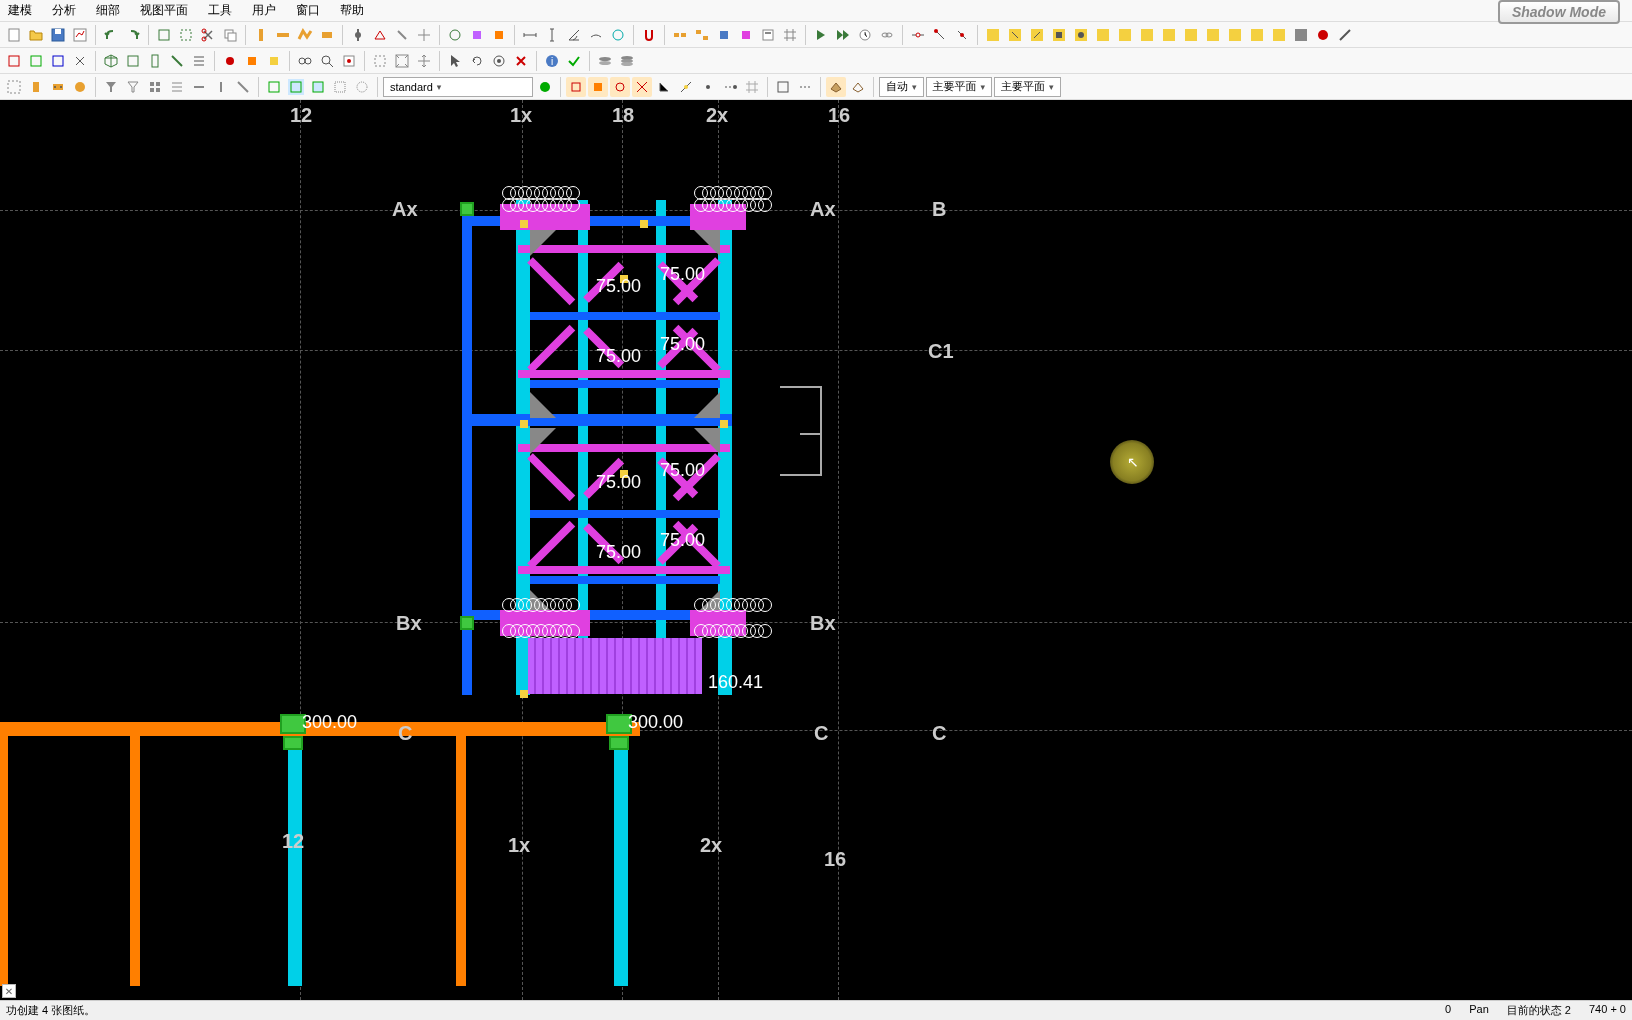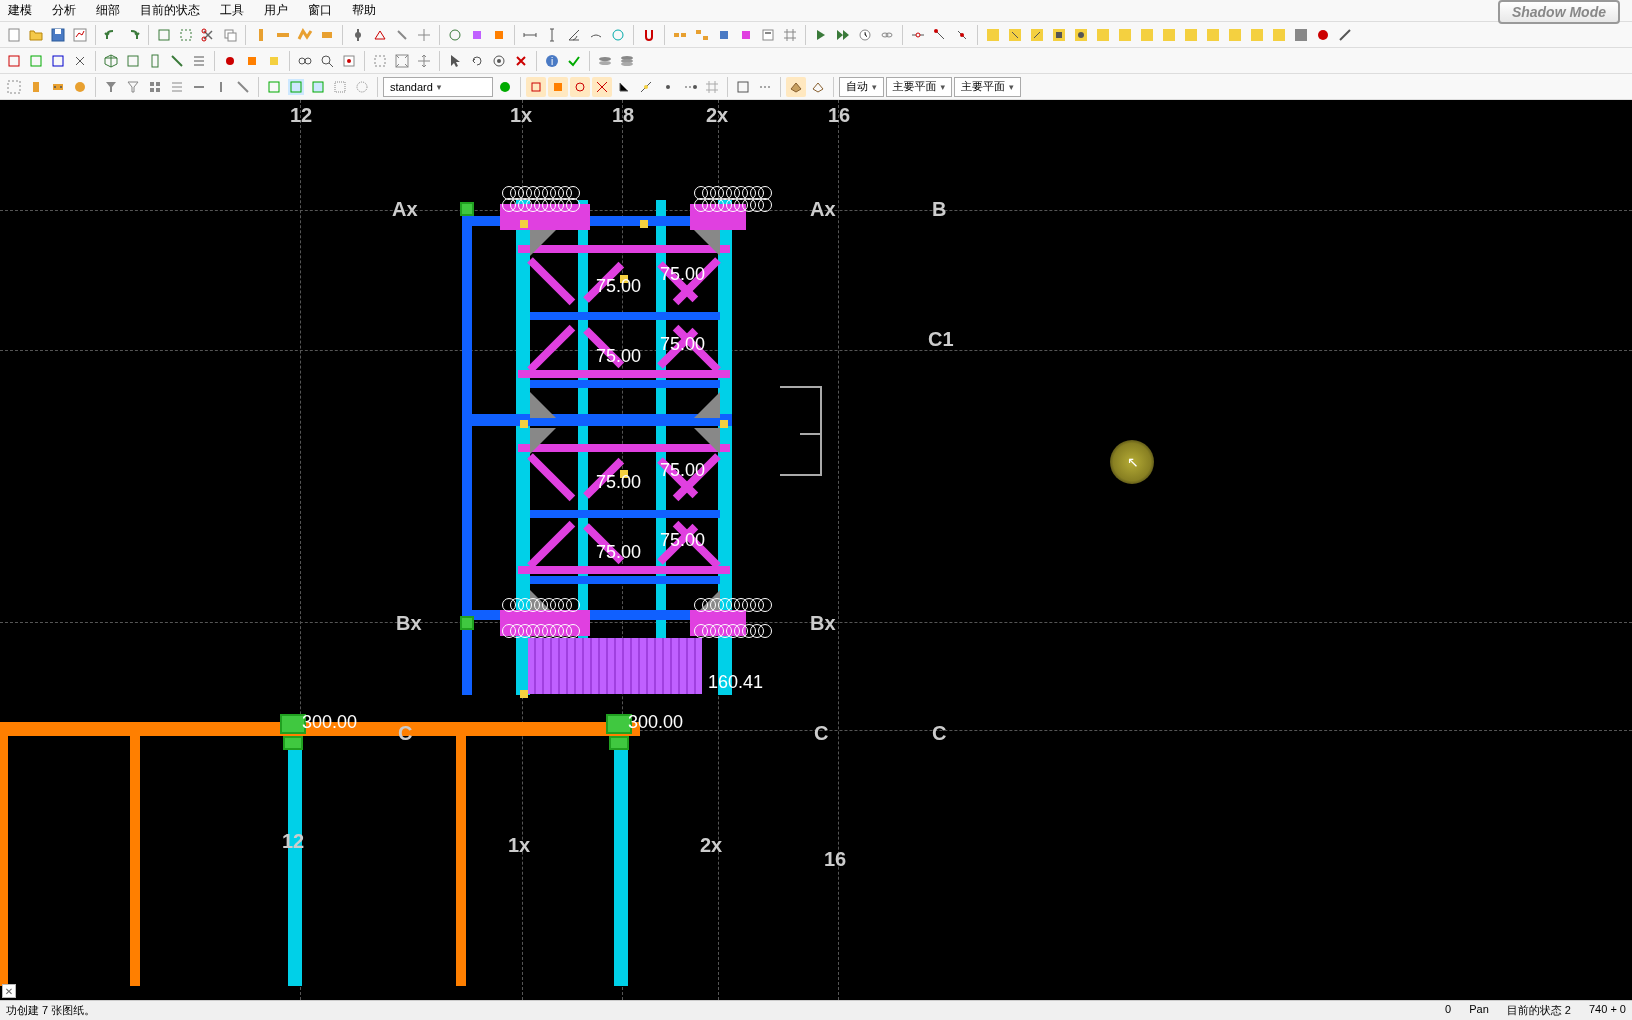--- a/index.html
+++ b/index.html
@@ -190,21 +190,21 @@
       border-left: none;
     }
   </style>
 </head>
 <body>
 
 <div class="menubar">
   <span>建模</span>
   <span>分析</span>
   <span>细部</span>
-  <span>目前的状态</span>
+  <span>视图平面</span>
   <span>工具</span>
   <span>用户</span>
   <span>窗口</span>
   <span>帮助</span>
 </div>
 
 <button class="shadow-mode-btn">Shadow Mode</button>
 
 <div class="toolbar">
   <span class="tb-icon">
@@ -758,21 +758,21 @@
       <svg width="16" height="16">
         <rect x="3" y="3" width="10" height="10" fill="none" stroke="#888" stroke-dasharray="1"></rect>
       </svg>
     </span>
   <span class="tb-icon">
       <svg width="16" height="16">
         <circle cx="8" cy="8" r="5" fill="none" stroke="#888" stroke-dasharray="1"></circle>
       </svg>
     </span>
   <span class="tb-sep"></span>
-  <span class="tb-dropdown" style="width:110px">
+  <span class="tb-dropdown" style="width:150px">
       <span>standard</span>
     </span>
   <span class="tb-icon">
       <svg width="16" height="16">
         <circle cx="8" cy="8" r="5" fill="#0a0"></circle>
       </svg>
     </span>
   <span class="tb-sep"></span>
   <span class="tb-icon" style="background:#ffe8c0">
       <svg width="16" height="16">
@@ -1048,21 +1048,21 @@
     <div class="grid-label" style="left: 612px; top: 4px;">18</div>
     <div class="grid-label" style="left: 706px; top: 4px;">2x</div>
     <div class="grid-label" style="left: 828px; top: 4px;">16</div>
     <div class="grid-label" style="left: 508px; top: 734px;">1x</div>
     <div class="grid-label" style="left: 700px; top: 734px;">2x</div>
     <div class="grid-label" style="left: 824px; top: 748px;">16</div>
     <div class="grid-label" style="left: 282px; top: 730px;">12</div>
     <div class="grid-label" style="left: 392px; top: 98px;">Ax</div>
     <div class="grid-label" style="left: 810px; top: 98px;">Ax</div>
     <div class="grid-label" style="left: 932px; top: 98px;">B</div>
-    <div class="grid-label" style="left: 928px; top: 228px;">C1</div>
+    <div class="grid-label" style="left: 928px; top: 240px;">C1</div>
     <div class="grid-label" style="left: 396px; top: 512px;">Bx</div>
     <div class="grid-label" style="left: 810px; top: 512px;">Bx</div>
     <div class="grid-label" style="left: 398px; top: 622px;">C</div>
     <div class="grid-label" style="left: 814px; top: 622px;">C</div>
     <div class="grid-label" style="left: 932px; top: 622px;">C</div>
     <div class="dim-label" style="left: 660px; top: 164px;">75.00</div>
     <div class="dim-label" style="left: 596px; top: 176px;">75.00</div>
     <div class="dim-label" style="left: 660px; top: 234px;">75.00</div>
     <div class="dim-label" style="left: 596px; top: 246px;">75.00</div>
     <div class="dim-label" style="left: 660px; top: 360px;">75.00</div>
@@ -1070,20 +1070,20 @@
     <div class="dim-label" style="left: 660px; top: 430px;">75.00</div>
     <div class="dim-label" style="left: 596px; top: 442px;">75.00</div>
     <div class="dim-label" style="left: 708px; top: 572px;">160.41</div>
     <div class="dim-label" style="left: 302px; top: 612px;">300.00</div>
     <div class="dim-label" style="left: 628px; top: 612px;">300.00</div>
   </div>
 
 <div class="close-x">✕</div>
 
 <div class="statusbar">
-  <span>功创建 7 张图纸。</span>
+  <span>功创建 4 张图纸。</span>
   <div class="status-right">
     <span>0</span>
     <span>Pan</span>
     <span>目前的状态 2</span>
     <span>740 + 0</span>
   </div>
 </div>
 
 </body></html>

